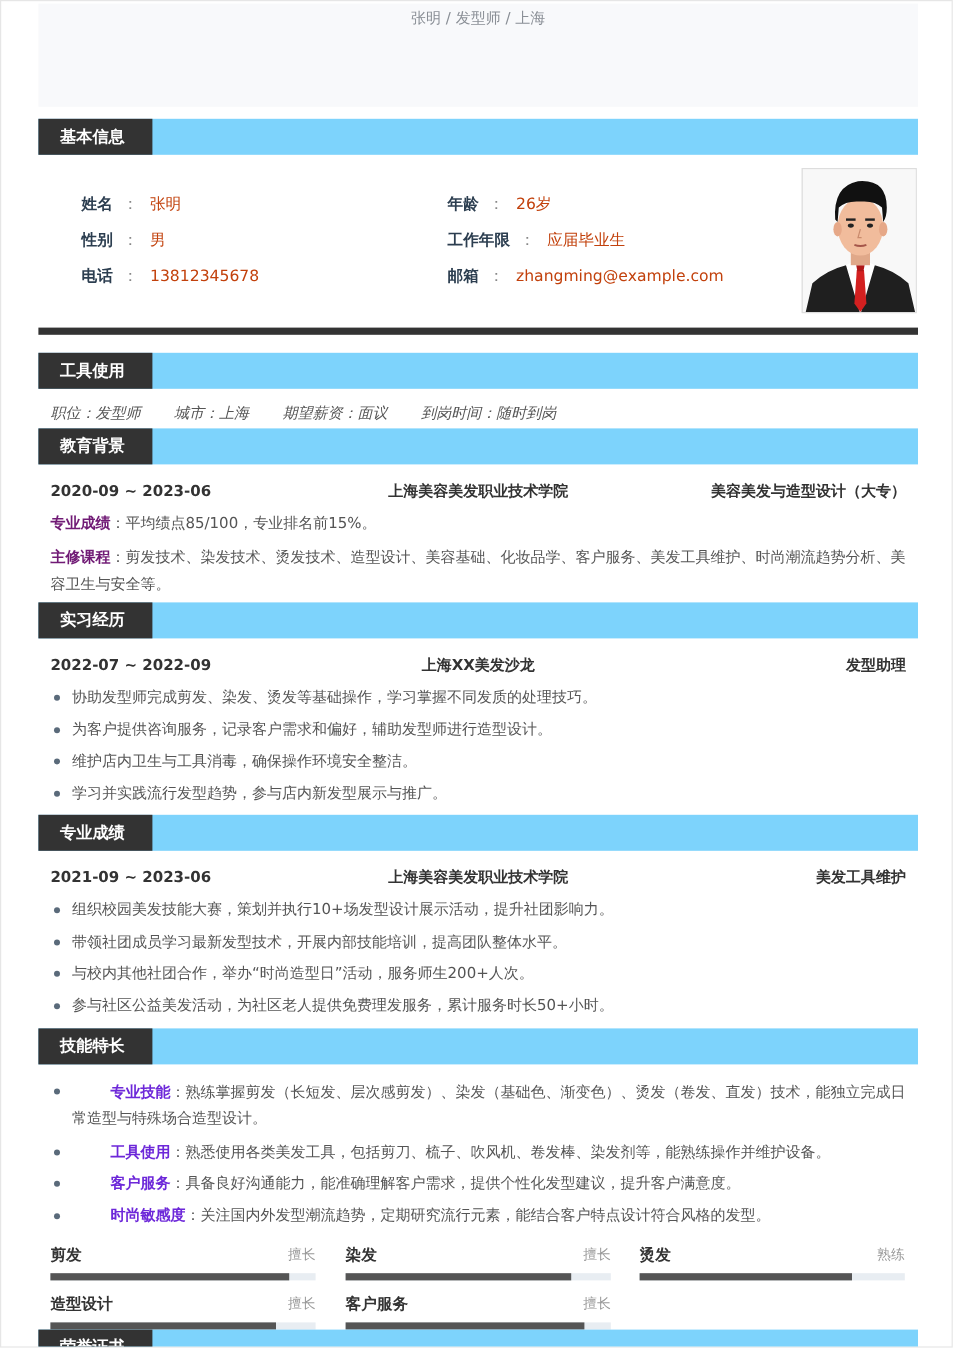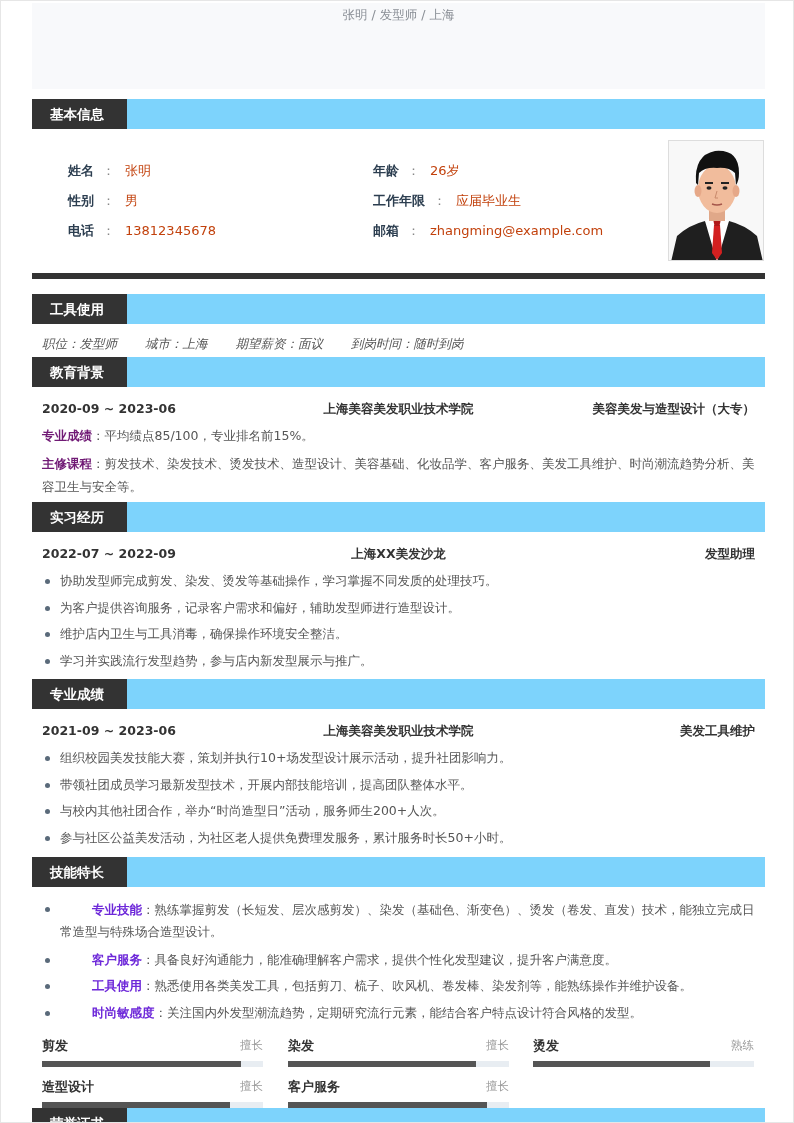--- a/index.html
+++ b/index.html
@@ -159,22 +159,22 @@
   <li>带领社团成员学习最新发型技术，开展内部技能培训，提高团队整体水平。</li>
   <li>与校内其他社团合作，举办“时尚造型日”活动，服务师生200+人次。</li>
   <li>参与社区公益美发活动，为社区老人提供免费理发服务，累计服务时长50+小时。</li>
 </ul>
 
 <div class="sec-head" style="top:856px">
   <span class="tag">技能特长</span>
 </div>
 <ul class="blist" style="top:898px">
   <li style="line-height:22px"><b>专业技能</b><span>：熟练掌握剪发（长短发、层次感剪发）、染发（基础色、渐变色）、烫发（卷发、直发）技术，能独立完成日常造型与特殊场合造型设计。</span></li>
+  <li><b>工具使用</b><span>：熟悉使用各类美发工具，包括剪刀、梳子、吹风机、卷发棒、染发剂等，能熟练操作并维护设备。</span></li>
   <li><b>客户服务</b><span>：具备良好沟通能力，能准确理解客户需求，提供个性化发型建议，提升客户满意度。</span></li>
-  <li><b>工具使用</b><span>：熟悉使用各类美发工具，包括剪刀、梳子、吹风机、卷发棒、染发剂等，能熟练操作并维护设备。</span></li>
   <li><b>时尚敏感度</b><span>：关注国内外发型潮流趋势，定期研究流行元素，能结合客户特点设计符合风格的发型。</span></li>
 </ul>
 
 <div class="skill" style="left:41px;top:1036px">
   <span class="name">剪发</span>
   <span class="lvl">擅长</span>
   <div class="track">
       <div class="fill" style="width: 90%;"></div>
     </div>
 </div>

